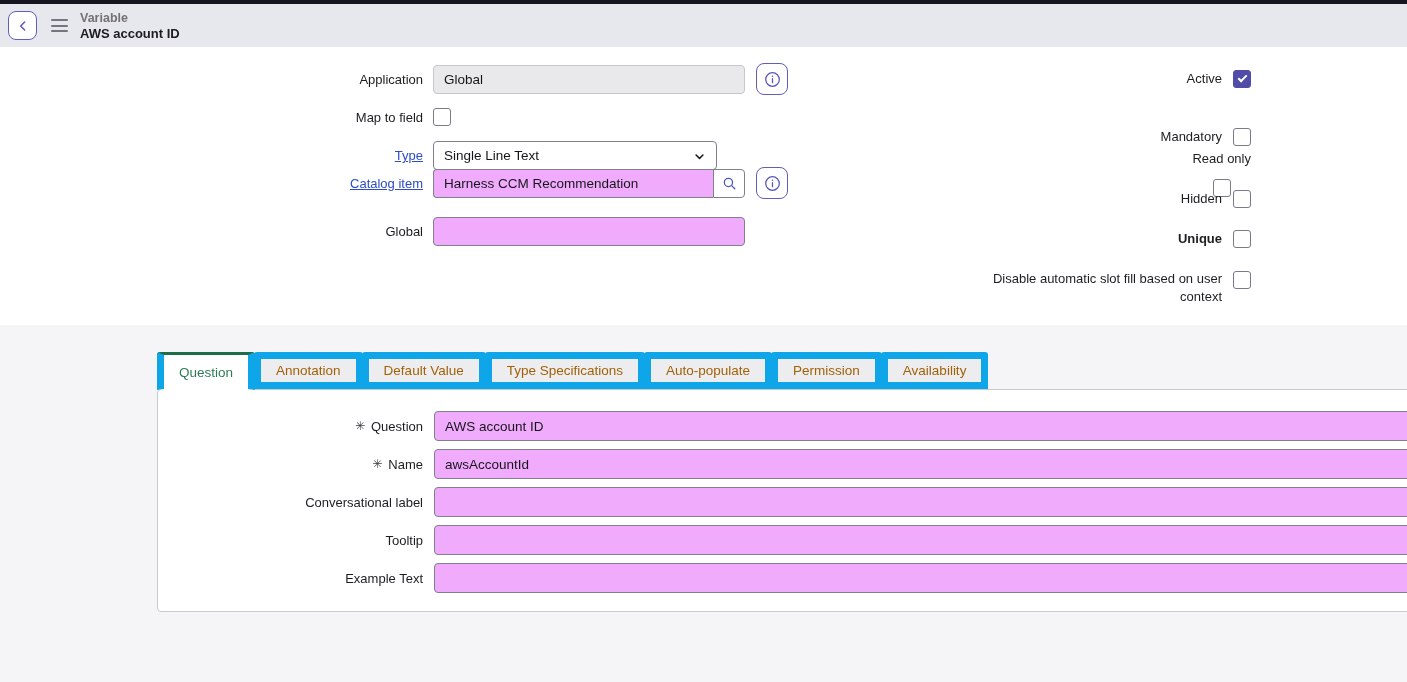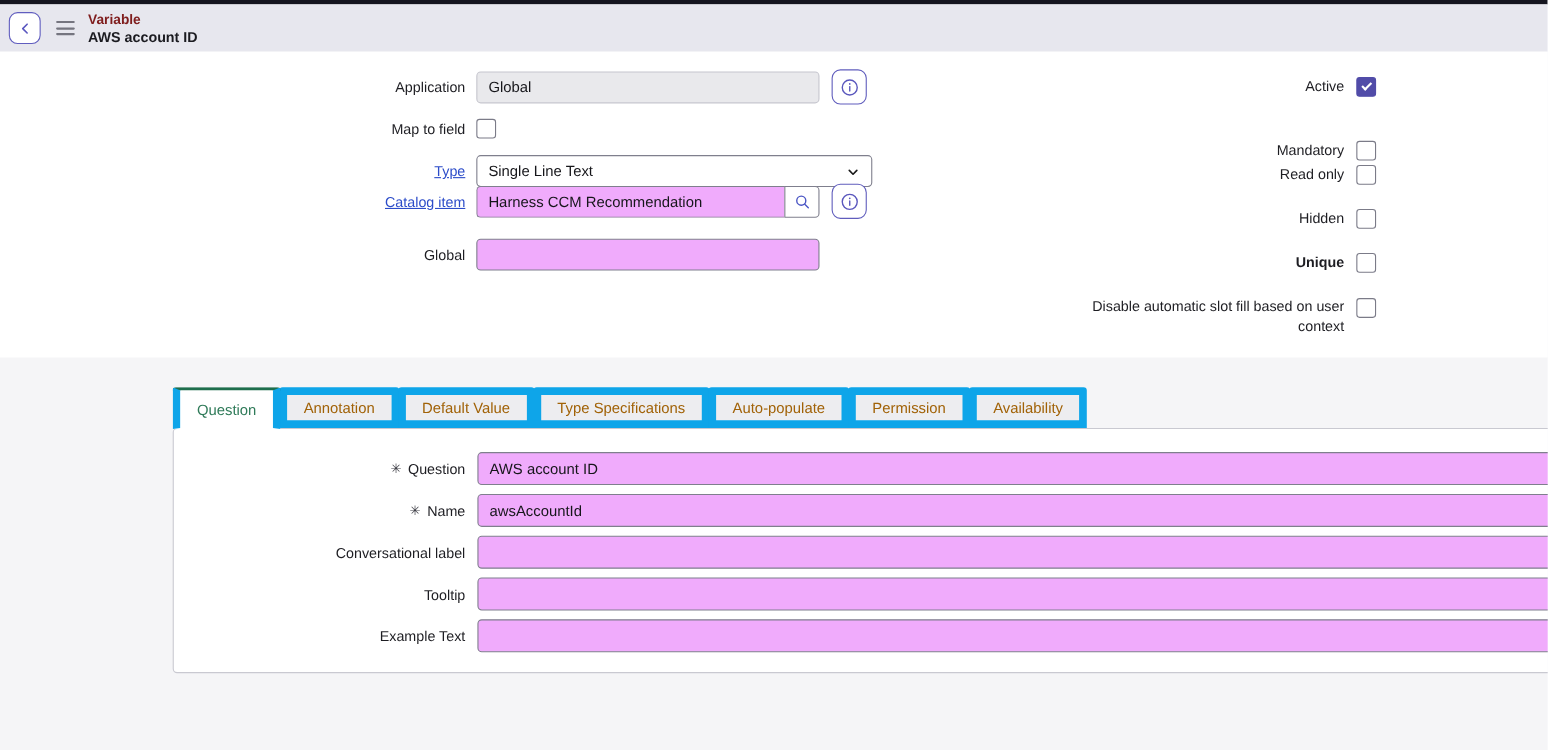--- a/index.html
+++ b/index.html
@@ -31,21 +31,21 @@
     color: #5b58c0;
   }
   .hamburger {
     width: 17px; height: 13px;
     margin-left: 14px;
     display: flex; flex-direction: column; justify-content: space-between;
     cursor: pointer;
   }
   .hamburger span { display: block; height: 2px; background: #75757f; border-radius: 1px; }
   .titles { margin-left: 12px; line-height: 15px; }
-  .title-sub  { font-size: 12.5px; font-weight: bold; color: #7f1d1d; }
+  .title-sub  { font-size: 12.5px; font-weight: bold; color: #737373; }
   .title-main { font-size: 13px;   font-weight: bold; color: #1b1b20; }
 
   
   .form-top { position: relative; height: 278px; background: #fff; }
   .lrow { position: absolute; left: 0; display: flex; align-items: center; }
   .flabel {
     width: 423px;
     text-align: right;
     color: #1d1d22;
     flex: 0 0 423px;
@@ -71,21 +71,21 @@
   .search-btn {
     width: 32px; height: 29px;
     border: 1px solid #7f7f8d;
     border-radius: 0 4px 4px 0;
     background: #fff;
     display: flex; align-items: center; justify-content: center;
     cursor: pointer; color: #4a55c4;
   }
 
   .selectbox {
-    width: 360px; height: 29px;
+    width: 284px; height: 29px;
     border: 1px solid #7f7f8d;
     border-radius: 4px;
     background: #fff;
     display: flex; align-items: center;
     padding: 0 10px;
     font-size: 13.5px;
     cursor: pointer;
     position: relative;
   }
   .selectbox .chev { position: absolute; right: 9px; top: 7px; color: #1a1a1a; }
@@ -257,21 +257,21 @@
     <div class="rrow" style="top:23px;">
       <div class="rlabel">Active</div>
       <div class="cb" data-checked="true">
           <span class="check"></span>
         </div>
     </div>
     <div class="rrow" style="top:81px;">
       <div class="rlabel">Mandatory</div>
       <div class="cb" data-checked="false"></div>
     </div>
-    <div class="rrow" style="top:103px;">
+    <div class="rrow" style="top:103px;flex-direction:column;">
       <div class="rlabel">Read only</div>
       <div class="cb" data-checked="false"></div>
     </div>
     <div class="rrow" style="top:143px;">
       <div class="rlabel">Hidden</div>
       <div class="cb" data-checked="false"></div>
     </div>
     <div class="rrow" style="top:183px;font-weight:bold;">
       <div class="rlabel">Unique</div>
       <div class="cb" data-checked="false"></div>

